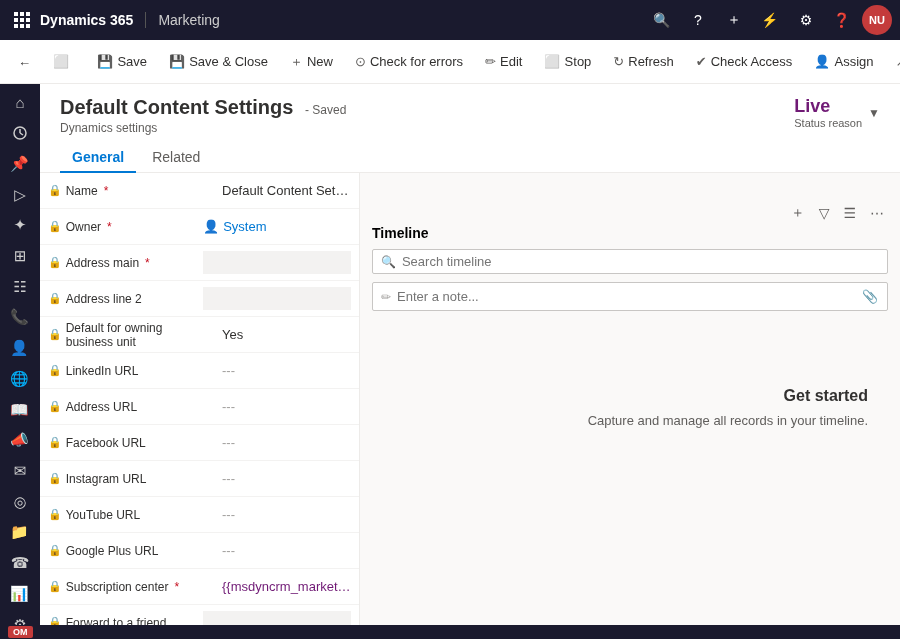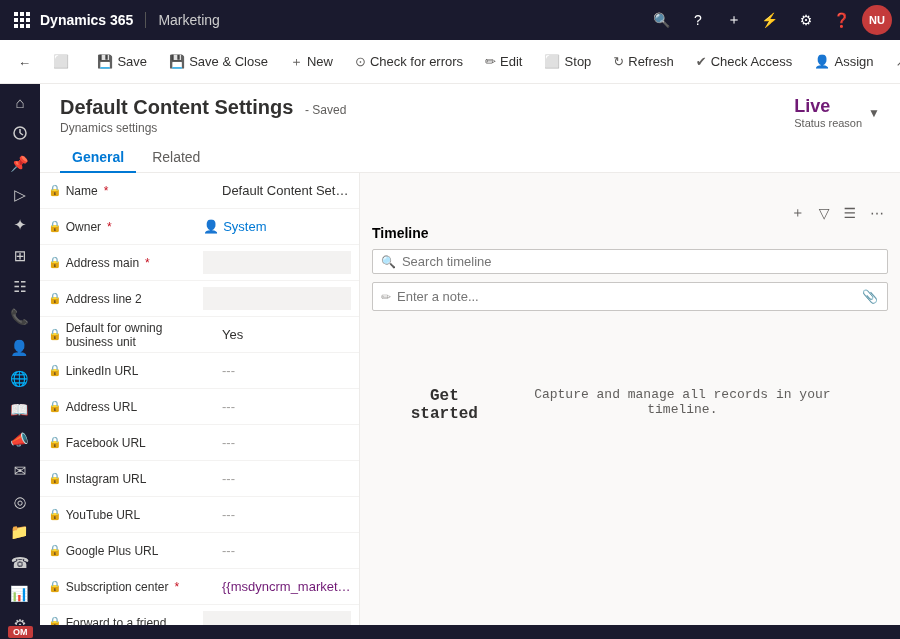--- a/index.html
+++ b/index.html
@@ -220,24 +220,23 @@
       border: 1px solid #c8c6c4; border-radius: 2px; background: white;
       padding: 6px 8px; margin-bottom: 16px;
       gap: 6px;
     }
     .note-input-area input {
       border: none; outline: none; font-size: 13px; flex: 1; color: #a19f9d; background: transparent;
     }
     .note-attach { color: #605e5c; cursor: pointer; }
 
     .get-started-area {
-      display: flex; flex-direction: row; align-items: flex-start; justify-content: center;
+      display: flex; flex-direction: column; align-items: flex-end; justify-content: center;
       padding: 60px 20px 20px 20px;
       text-align: center;
-      font-family: Liberation Mono, monospace;
     }
     .get-started-title {
       font-size: 16px; font-weight: 600; color: #323130; margin-bottom: 8px;
     }
     .get-started-subtitle {
       font-size: 13px; color: #605e5c;
     }
 
     
     .bottom-bar {

